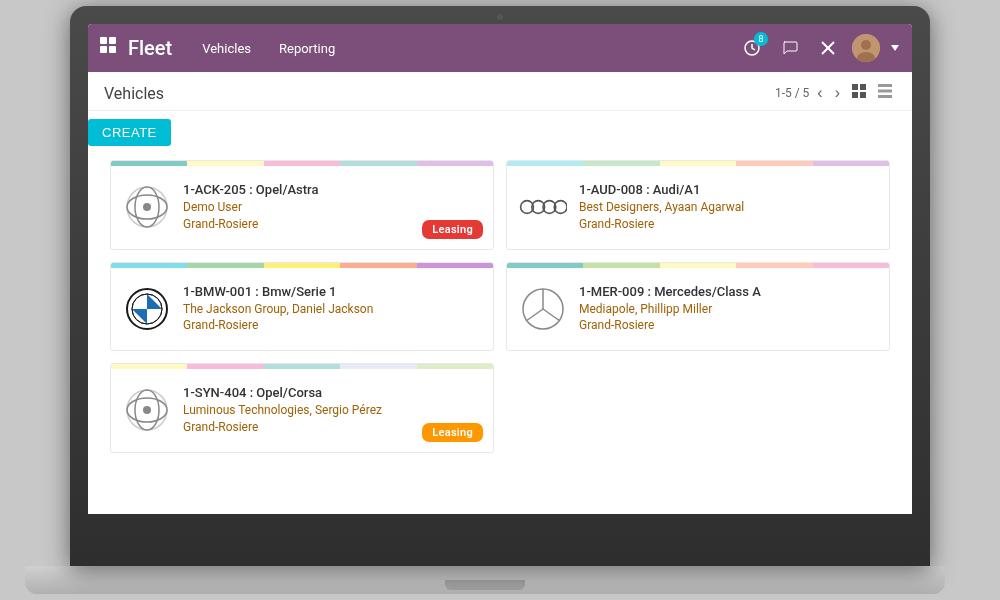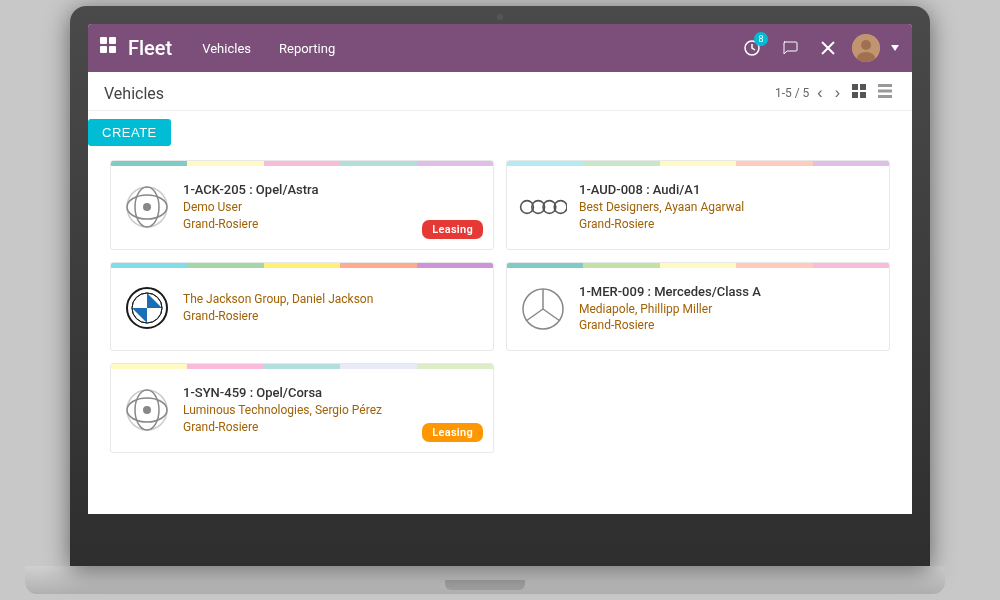--- a/index.html
+++ b/index.html
@@ -440,20 +440,21 @@
       <circle cx="22" cy="22" r="20" fill="none" stroke="#1a1a1a" stroke-width="2"></circle>
       <circle cx="22" cy="22" r="15" fill="none" stroke="#1a1a1a" stroke-width="1"></circle>
       <path d="M22 7 L22 22 L7 22" fill="white"></path>
       <path d="M22 22 L37 22 L22 7" fill="#1a6eb5"></path>
       <path d="M22 22 L7 22 L22 37" fill="#1a6eb5"></path>
       <path d="M22 37 L22 22 L37 22" fill="white"></path>
       <circle cx="22" cy="22" r="15" fill="none" stroke="#1a1a1a" stroke-width="1"></circle>
     </svg>
                 </div>
                 <div class="card-info">
+                  <div class="card-title">1-BMW-001 : Bmw/Serie 1</div>
                   <div class="card-sub">The Jackson Group, Daniel Jackson<br>Grand-Rosiere</div>
                 </div>
               </div>
             </div>
             <div class="vehicle-card">
               <div class="card-color-bar">
                 <div class="color-seg" style="background: rgb(128, 203, 196);"></div>
                 <div class="color-seg" style="background: rgb(197, 225, 165);"></div>
                 <div class="color-seg" style="background: rgb(255, 249, 196);"></div>
                 <div class="color-seg" style="background: rgb(255, 204, 188);"></div>
@@ -485,21 +486,21 @@
               <div class="card-body">
                 <div class="car-logo">
                   <svg viewBox="0 0 44 44" xmlns="http://www.w3.org/2000/svg">
       <circle cx="22" cy="22" r="20" stroke="#ccc" stroke-width="1.5" fill="none"></circle>
       <ellipse cx="22" cy="22" rx="20" ry="12" stroke="#888" stroke-width="1.5" fill="none"></ellipse>
       <ellipse cx="22" cy="22" rx="12" ry="20" stroke="#888" stroke-width="1.5" fill="none"></ellipse>
       <circle cx="22" cy="22" r="4" fill="#888"></circle>
     </svg>
                 </div>
                 <div class="card-info">
-                  <div class="card-title">1-SYN-459 : Opel/Corsa</div>
+                  <div class="card-title">1-SYN-404 : Opel/Corsa</div>
                   <div class="card-sub">Luminous Technologies, Sergio Pérez<br>Grand-Rosiere</div>
                 </div>
                 <div class="leasing-badge leasing-orange">Leasing</div>
               </div>
             </div>
           </div>
 
       </div>
     </div>
   </div>

